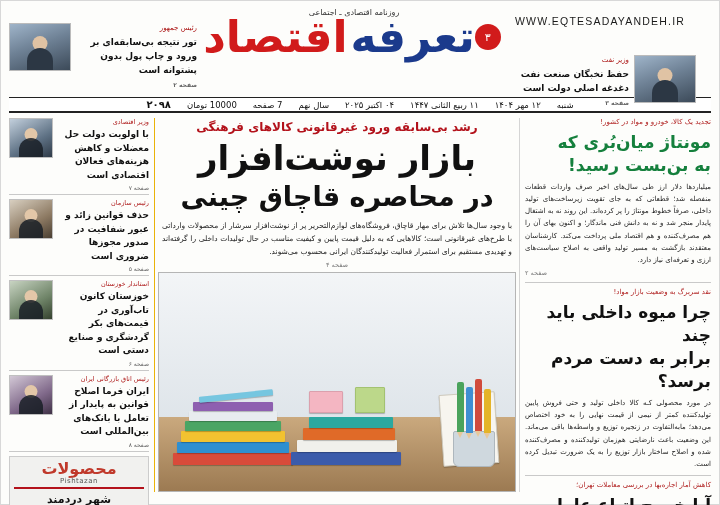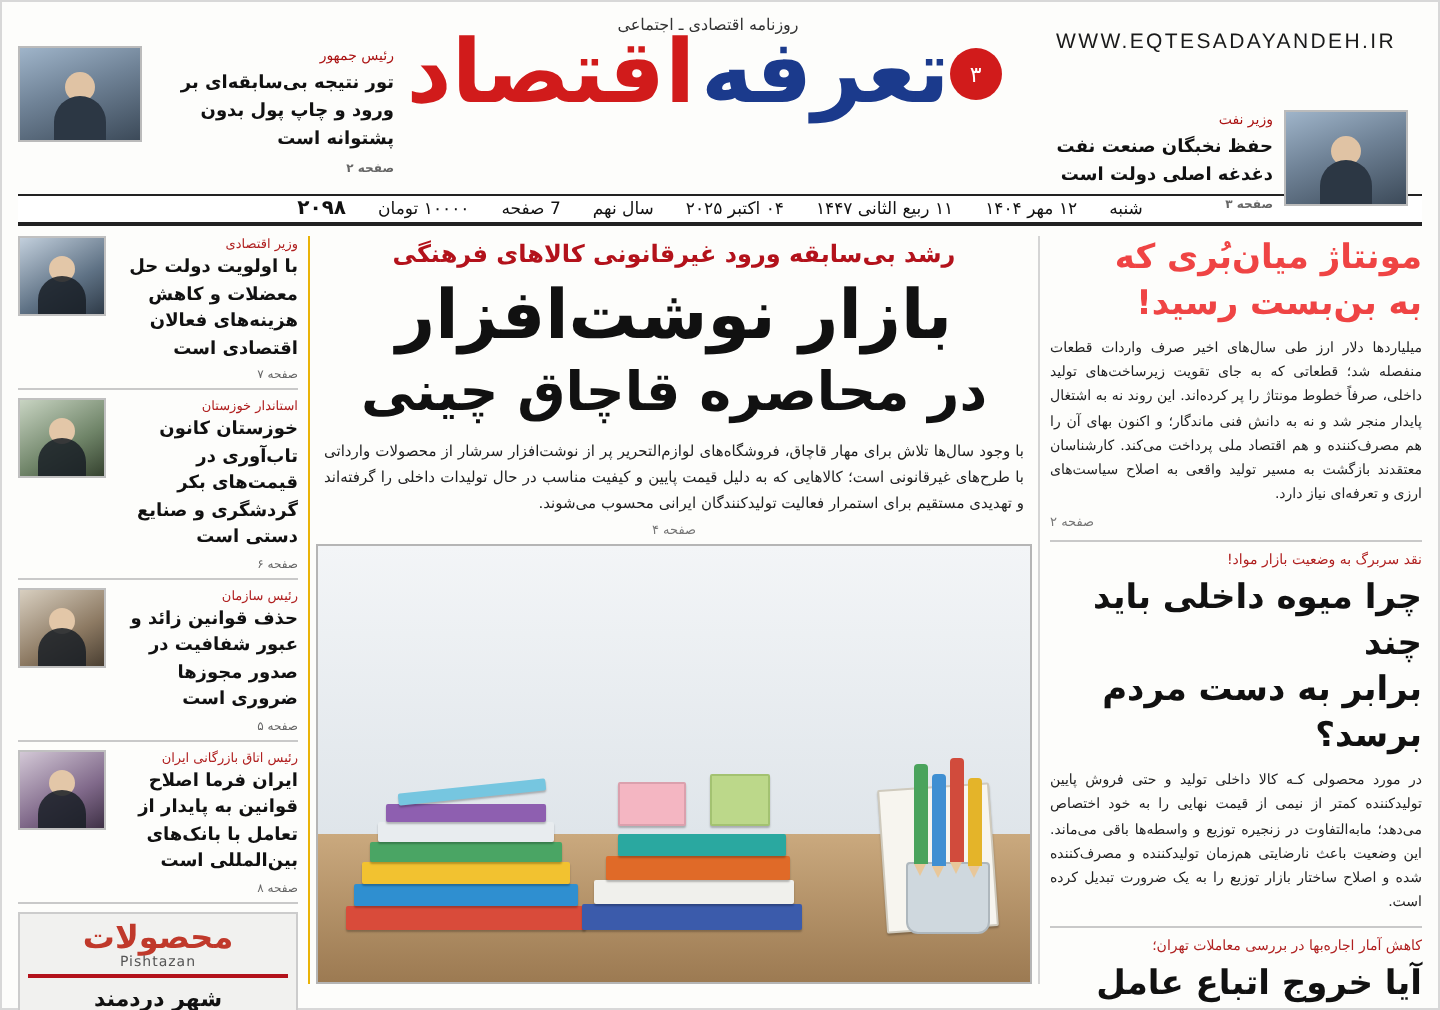--- a/index.html
+++ b/index.html
@@ -23,21 +23,21 @@
     display: flex;
     flex-direction: row;
     align-items: stretch;
     padding: 4px 8px 0 8px;
     position: relative;
   }
   .mh-left {
     width: 200px;
     display: flex;
     flex-direction: column;
-    align-items: center;
+    align-items: flex-end;
     padding-top: 6px;
   }
   .mh-url {
     font-size: 10.5px;
     letter-spacing: 1.2px;
     color: #1a1a1a;
     font-family: "Liberation Sans", sans-serif;
     direction: ltr;
     margin: 4px 0 0 4px;
   }
@@ -341,21 +341,21 @@
     margin-bottom: 3px;
     line-height: 1.4;
   }
   .art-title {
     font-size: 17px;
     font-weight: bold;
     color: #111;
     text-align: right;
     line-height: 1.35;
   }
-  .art-title.red { color: #ef4444; }
+  .art-title.red { color: #15803d; }
   .art-body {
     font-size: 7px;
     line-height: 1.75;
     color: #222;
     text-align: justify;
     margin-top: 4px;
   }
   .art-page {
     font-size: 6.5px;
     color: #777;
@@ -402,29 +402,30 @@
     </div>
   </div>
 
   <div class="datebar">
     <span>شنبه</span>
     <span>۱۲ مهر ۱۴۰۴</span>
     <span>۱۱ ربیع الثانی ۱۴۴۷</span>
     <span>۰۴ اکتبر ۲۰۲۵</span>
     <span>سال نهم</span>
     <span>7 صفحه</span>
-    <span>۱۰۰۰۰ تومان</span>
+    <span>10000 تومان</span>
     <span class="issue">۲۰۹۸</span>
   </div>
 
   <div class="body">
 
     <div class="col-left">
 
       <div class="art">
+        <div class="art-kicker">تجدید یک کالا، خودرو و مواد در کشور!</div>
         <div class="art-title red">مونتاژ میان‌بُری که</div>
         <div class="art-title red">به بن‌بست رسید!</div>
         <div class="art-body">میلیاردها دلار ارز طی سال‌های اخیر صرف واردات قطعات منفصله شد؛ قطعاتی که به جای تقویت زیرساخت‌های تولید داخلی، صرفاً خطوط مونتاژ را پر کرده‌اند. این روند نه به اشتغال پایدار منجر شد و نه به دانش فنی ماندگار؛ و اکنون بهای آن را هم مصرف‌کننده و هم اقتصاد ملی پرداخت می‌کند. کارشناسان معتقدند بازگشت به مسیر تولید واقعی به اصلاح سیاست‌های ارزی و تعرفه‌ای نیاز دارد.</div>
         <div class="art-page">صفحه ۲</div>
       </div>
 
       <div class="art">
         <div class="art-kicker">نقد سربرگ به وضعیت بازار مواد!</div>
         <div class="art-title">چرا میوه داخلی باید چند</div>
         <div class="art-title">برابر به دست مردم برسد؟</div>
@@ -484,34 +485,34 @@
         <div class="brief-txt">
           <div class="brief-kicker">وزیر اقتصادی</div>
           <div class="brief-title">با اولویت دولت حل معضلات و کاهش هزینه‌های فعالان اقتصادی است</div>
           <div class="brief-page">صفحه ۷</div>
         </div>
         <div class="brief-photo ph-a"></div>
       </div>
 
       <div class="brief">
         <div class="brief-txt">
+          <div class="brief-kicker">رئیس سازمان</div>
+          <div class="brief-title">حذف قوانین زائد و عبور شفافیت در صدور مجوزها ضروری است</div>
+          <div class="brief-page">صفحه ۵</div>
+        </div>
+        <div class="brief-photo ph-b"></div>
+      </div>
+
+      <div class="brief">
+        <div class="brief-txt">
           <div class="brief-kicker">استاندار خوزستان</div>
           <div class="brief-title">خوزستان کانون تاب‌آوری در قیمت‌های بکر گردشگری و صنایع دستی است</div>
           <div class="brief-page">صفحه ۶</div>
         </div>
         <div class="brief-photo ph-c"></div>
-      </div>
-
-      <div class="brief">
-        <div class="brief-txt">
-          <div class="brief-kicker">رئیس سازمان</div>
-          <div class="brief-title">حذف قوانین زائد و عبور شفافیت در صدور مجوزها ضروری است</div>
-          <div class="brief-page">صفحه ۵</div>
-        </div>
-        <div class="brief-photo ph-b"></div>
       </div>
 
       <div class="brief">
         <div class="brief-txt">
           <div class="brief-kicker">رئیس اتاق بازرگانی ایران</div>
           <div class="brief-title">ایران فرما اصلاح قوانین به پایدار از تعامل با بانک‌های بین‌المللی است</div>
           <div class="brief-page">صفحه ۸</div>
         </div>
         <div class="brief-photo ph-d"></div>
       </div>

